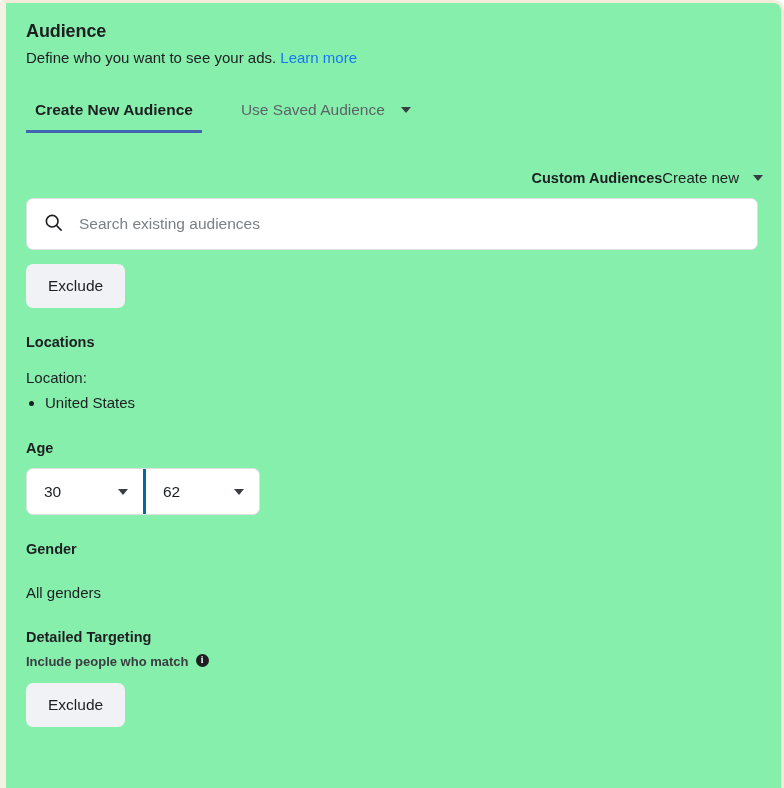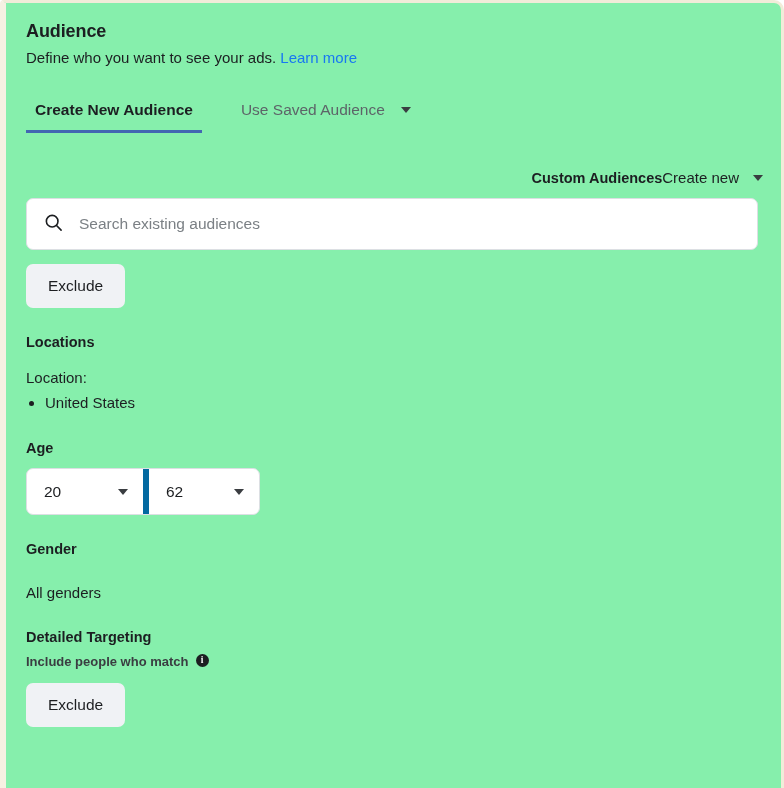--- a/index.html
+++ b/index.html
@@ -199,21 +199,21 @@
     width: 116px;
     height: 45px;
     display: flex;
     align-items: center;
     justify-content: space-between;
     padding: 0 15px 0 17px;
     font-size: 15.5px;
     color: #1c1e21;
     cursor: pointer;
   }
-  .age-select + .age-select { border-left: 6px solid #0369a1; }
+  .age-select + .age-select { border-left: 3px solid #0369a1; }
   .caret-sm {
     width: 0; height: 0;
     border-left: 5px solid transparent;
     border-right: 5px solid transparent;
     border-top: 6px solid #3a3d41;
   }
 
   
   .sub-label {
     margin-top: 9px;
@@ -287,21 +287,21 @@
       <div class="plain-text loc-label">Location:</div>
       <ul class="loc-list">
         <li>United States</li>
       </ul>
     </div>
 
     <div class="block">
       <div class="label-strong">Age</div>
       <div class="age-group">
         <div class="age-select">
-          <span>20</span>
+          <span>30</span>
           <span class="caret-sm"></span>
         </div>
         <div class="age-select">
           <span>62</span>
           <span class="caret-sm"></span>
         </div>
       </div>
     </div>
 
     <div class="block">

